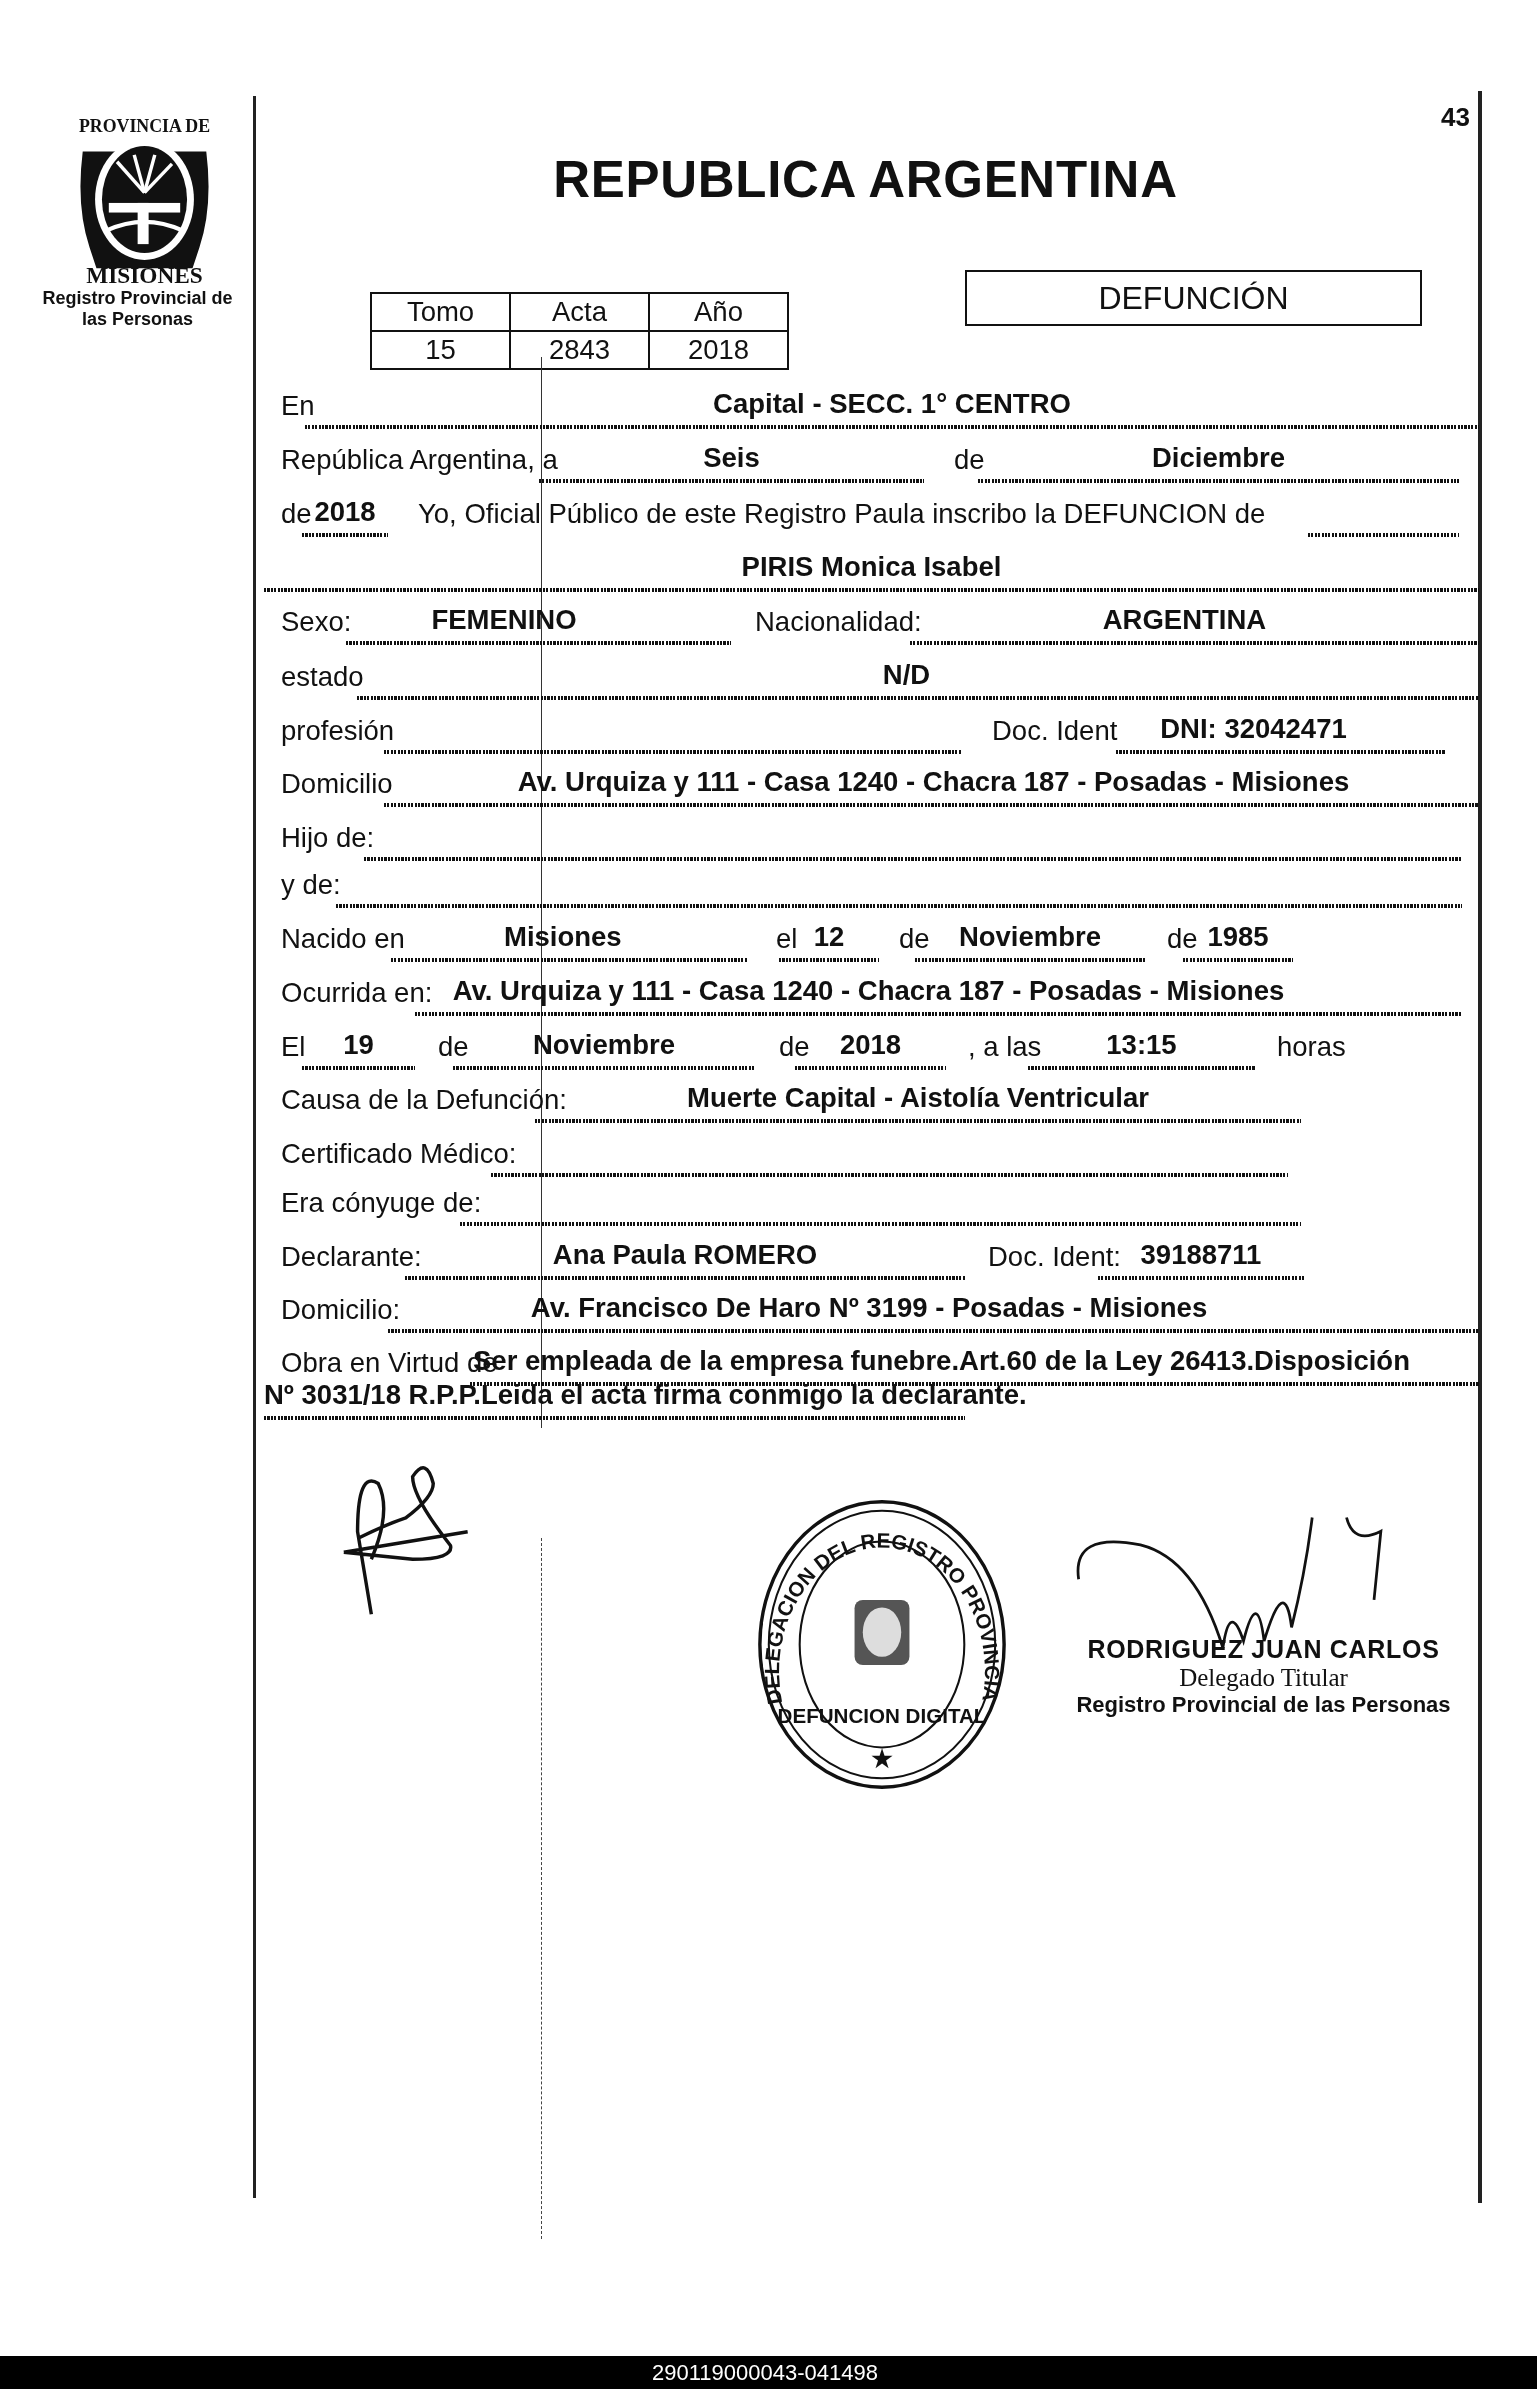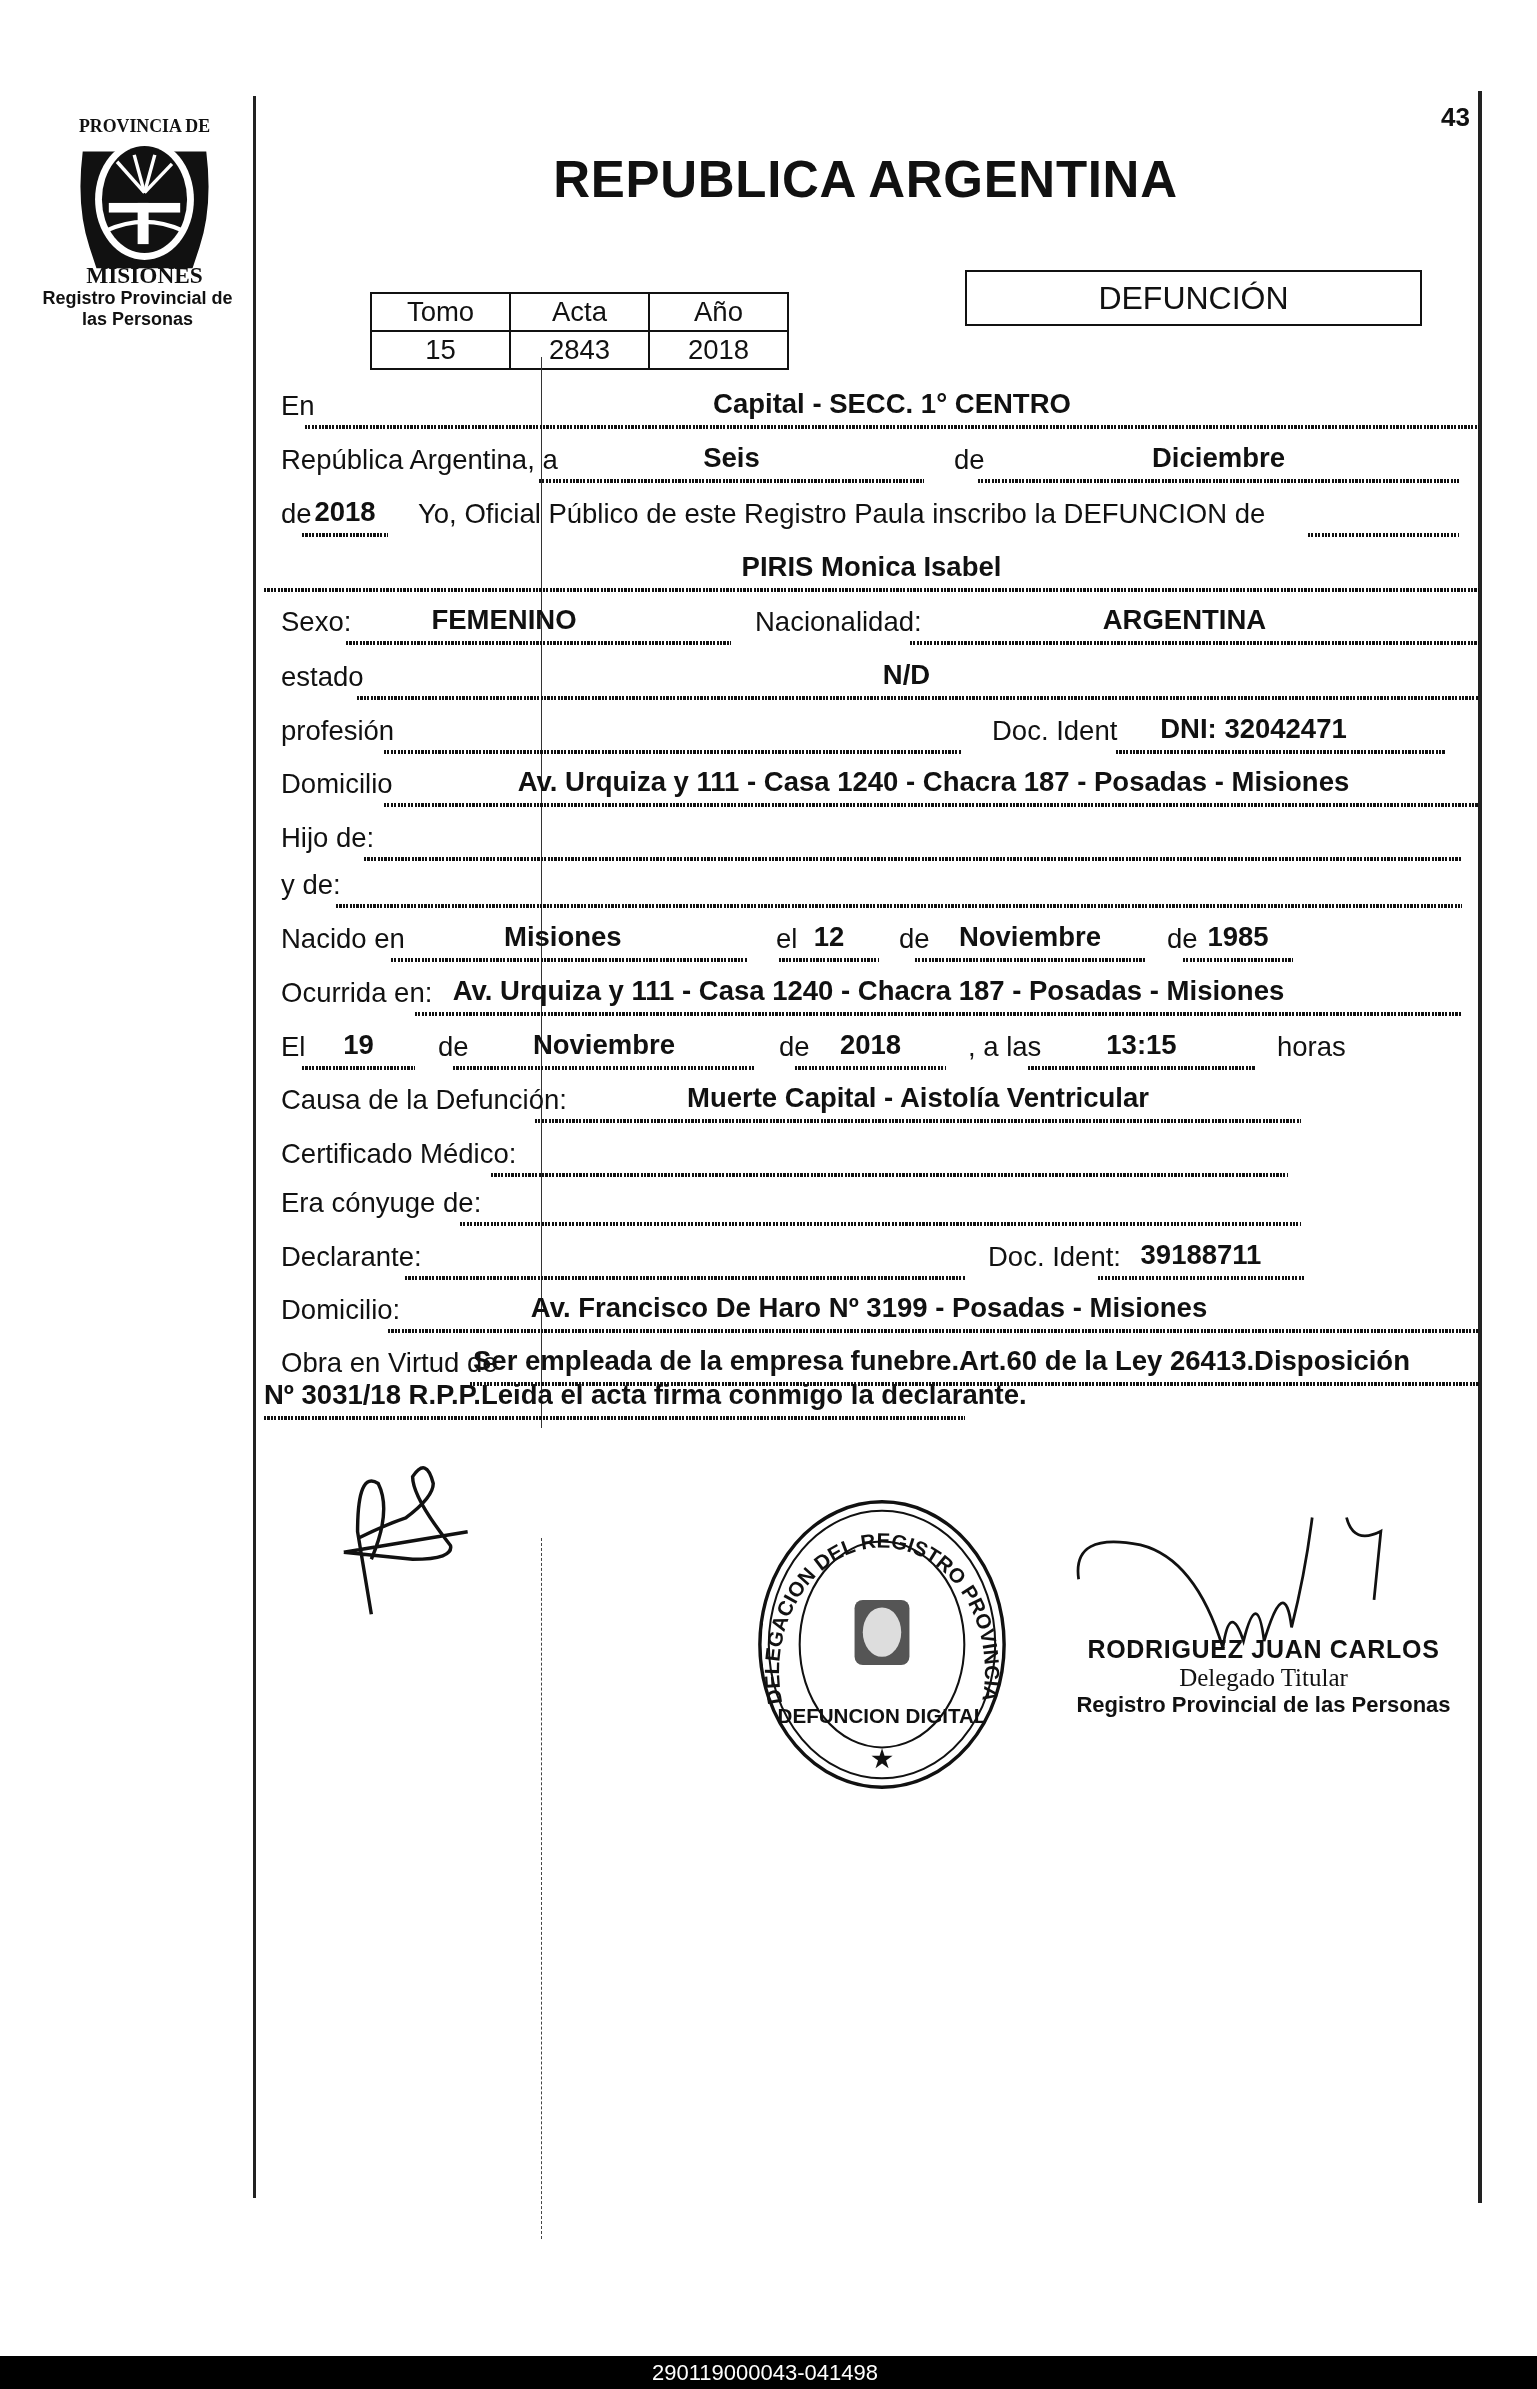--- a/index.html
+++ b/index.html
@@ -199,20 +199,21 @@
 
 <div class="line" style="top:1188px">
   <span class="lbl" style="left:0">Era cónyuge de:</span>
   <span class="dots" style="left:196px;width:841px"></span>
   <span class="val" style="left:196px;width:841px"></span>
 </div>
 
 <div class="line" style="top:1242px">
   <span class="lbl" style="left:0">Declarante:</span>
   <span class="dots" style="left:141px;width:560px"></span>
+  <span class="val" style="left:141px;width:560px">Ana Paula ROMERO</span>
   <span class="lbl" style="left:707px">Doc. Ident:</span>
   <span class="dots" style="left:834px;width:206px"></span>
   <span class="val" style="left:834px;width:206px">39188711</span>
 </div>
 
 <div class="line" style="top:1295px">
   <span class="lbl" style="left:0">Domicilio:</span>
   <span class="dots" style="left:124px;right:0"></span>
   <span class="val" style="left:124px;width:962px">Av. Francisco De Haro Nº 3199 - Posadas - Misiones</span>
 </div>

